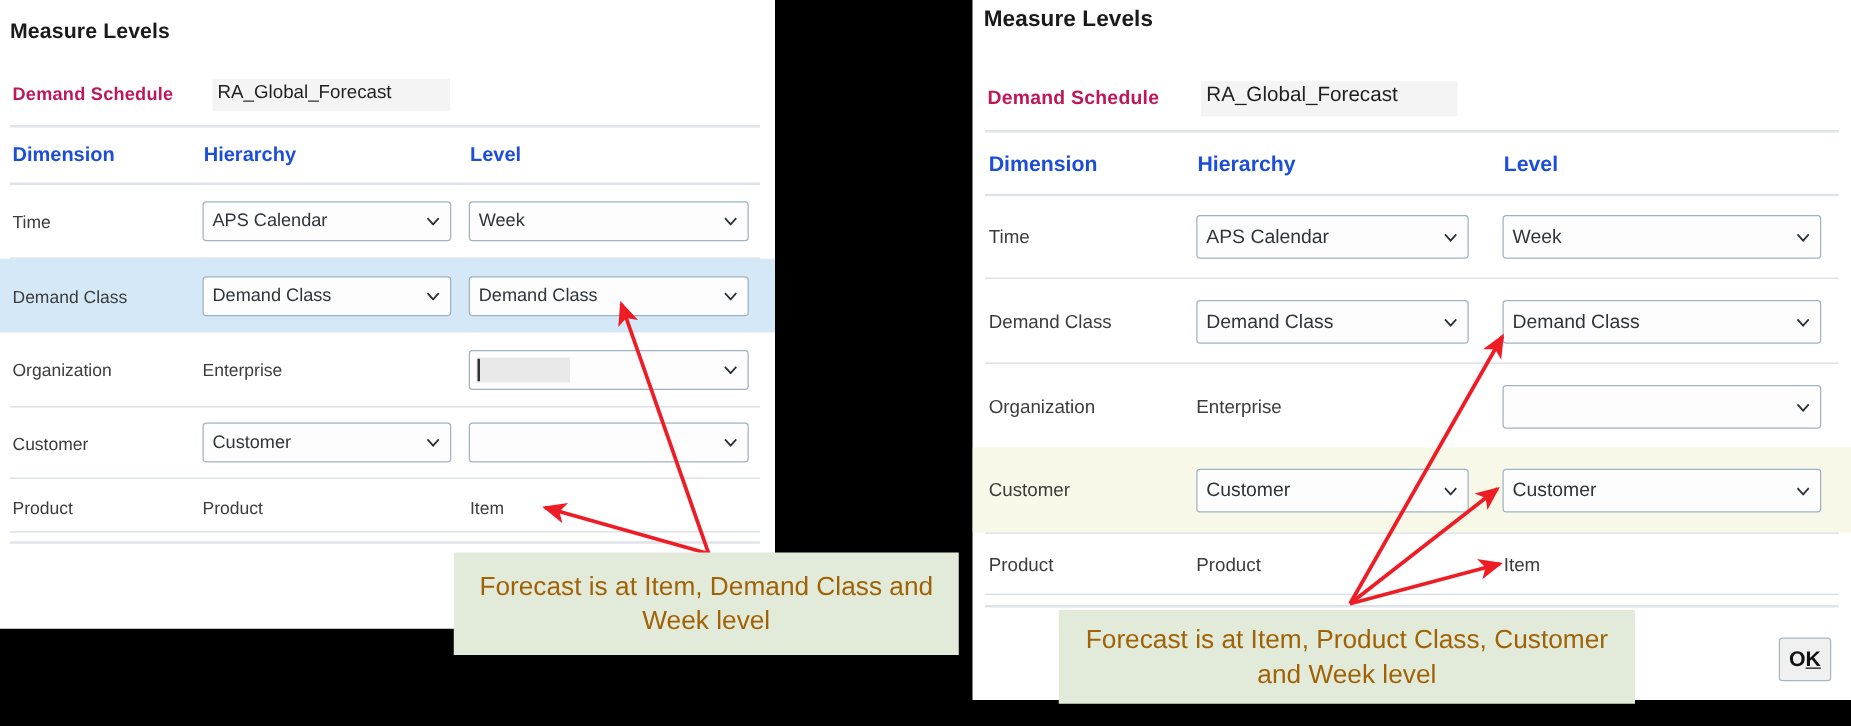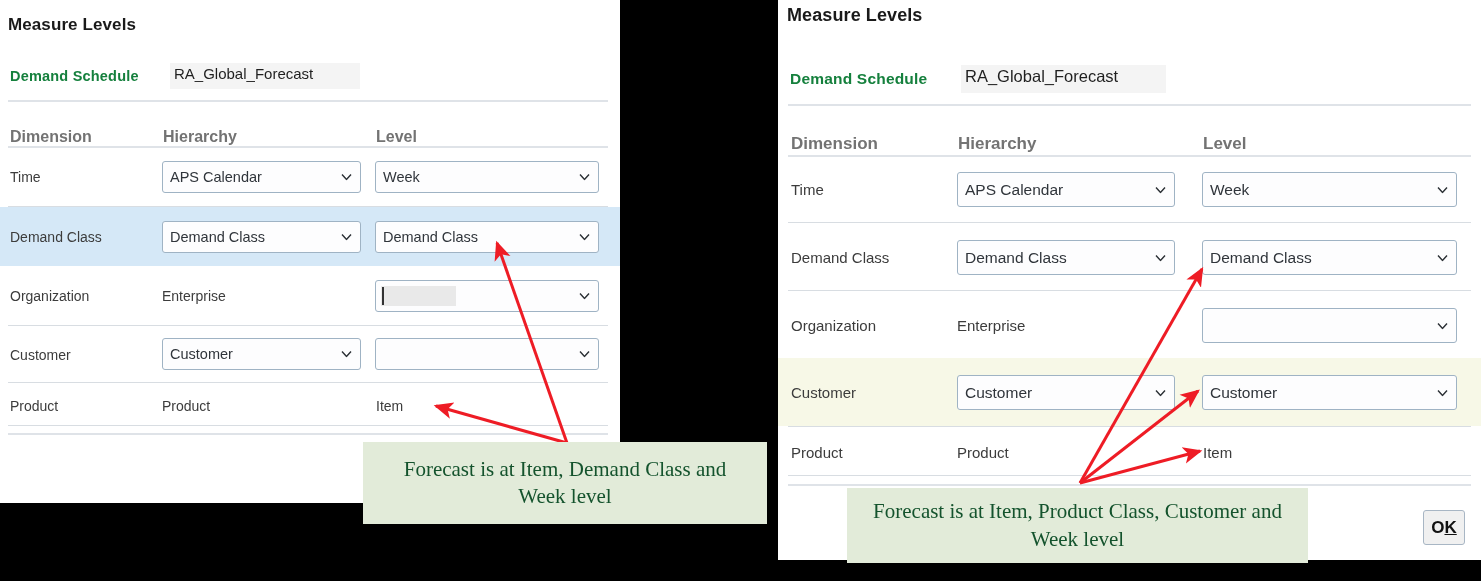--- a/index.html
+++ b/index.html
@@ -21,41 +21,40 @@
 
   .ml-title{
     position:absolute;
     font-weight:bold;
     color:#1a1a1a;
     letter-spacing:.1px;
   }
   .ds-label{
     position:absolute;
     font-weight:bold;
-    color:#15803d;
+    color:#be185d;
     letter-spacing:.2px;
   }
   .ds-value{
     position:absolute;
     background:#f4f4f4;
     color:#1f1f1f;
     white-space:nowrap;
   }
   .rule{
     position:absolute;
     height:1px;
     background:#d8dde2;
   }
   .rule.thick{height:2px;background:#dfe3e8;}
 
   .colhead{
     position:absolute;
     font-weight:bold;
-    color:#737373;
-    margin-top:12px;
+    color:#1d4ed8;
   }
   .rowband{position:absolute;}
   .cell-dim{position:absolute;color:#3c3c3c;white-space:nowrap;}
   .cell-plain{position:absolute;color:#3c3c3c;white-space:nowrap;}
 
   .ddl{
     position:absolute;
     background:#fdfdfe;
     border:1px solid #9fb3c4;
     border-radius:3px;
@@ -84,26 +83,26 @@
   .caretbar{
     position:absolute;
     width:2px;
     background:#333;
   }
 
   
   .callout{
     position:absolute;
     background:#e2ebd9;
-    color:#14532d;
+    color:#a16207;
     text-align:center;
     display:flex;
     align-items:center;
     justify-content:center;
-    font-family:Liberation Serif, serif;
+    font-family:Liberation Sans, sans-serif;
     line-height:1.30;
   }
 
   .arrows{position:absolute;left:0;top:0;width:1481px;height:581px;pointer-events:none;}
 
   .okbtn{
     position:absolute;
     background:#f0f0f0;
     border:1px solid #a8b6c4;
     border-radius:3px;

